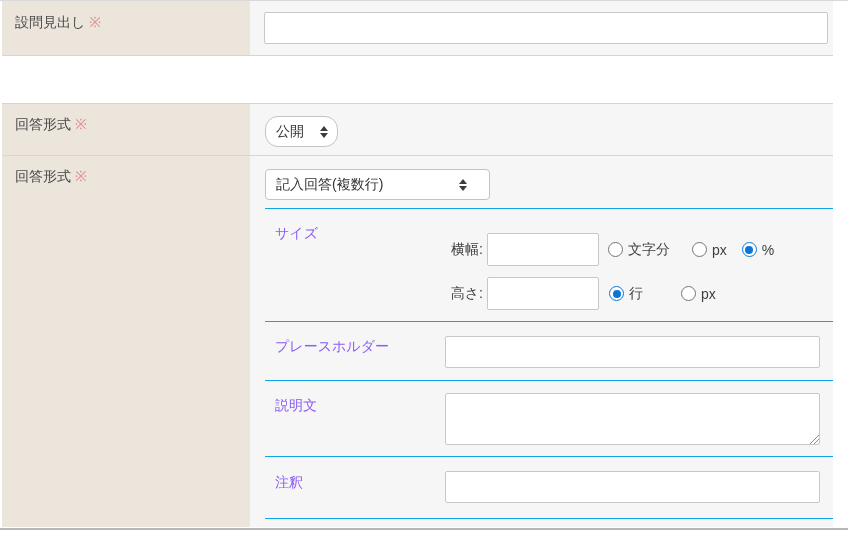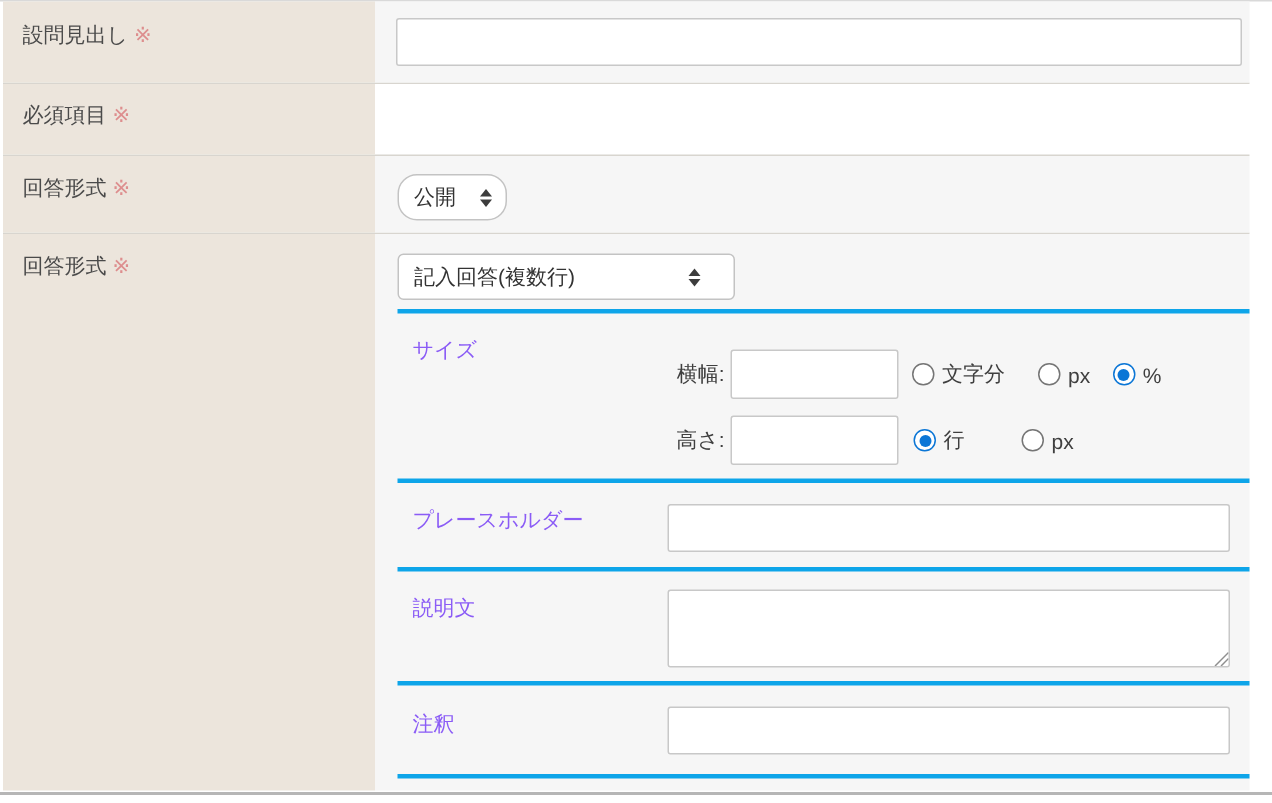--- a/index.html
+++ b/index.html
@@ -25,20 +25,21 @@
   .form { position: absolute; left: 2px; top: 1px; width: 831px; }
 
   .frow { display: flex; border-bottom: 1px solid #d8d5cf; }
   .frow:last-child { border-bottom: none; }
 
   .label-cell {
     width: 248px; flex: 0 0 248px;
     background: #ece5dc;
     padding: 13px 10px 0 13px;
     line-height: 19px;
+    font-family: Liberation Mono, monospace;
   }
   .content-cell {
     flex: 1;
     background: #f6f6f6;
     position: relative;
   }
   .req { color: #dd8e8e; margin-left: 4px; }
 
   
   .ti {
@@ -69,21 +70,21 @@
   }
   .radio.checked { border: 1.5px solid #0b76d6; }
   .radio.checked::after {
     content: ""; position: absolute; inset: 2.5px;
     border-radius: 50%; background: #0b76d6;
   }
   .rlabel { color: #3f3f3f; }
 
   
   .nested { margin-left: 15px; }
-  .nrow { display: flex; border-bottom: 3px solid #0ea5e9; }
+  .nrow { display: flex; border-bottom: 1px solid #0ea5e9; }
   .nlabel {
     width: 180px; flex: 0 0 180px;
     padding: 15px 0 0 10px; line-height: 19px; color: #8b5cf6;
   }
   .nctrl { flex: 1; position: relative; }
 
   .size-line { display: flex; align-items: center; }
   .unit-label { width: 38px; text-align: right; margin-right: 4px; color: #3f3f3f; }
 
   .resize-icon { position: absolute; pointer-events: none; }
@@ -99,23 +100,20 @@
     <div class="frow" style="height:55px">
       <div class="label-cell">
         <span>設問見出し</span><span class="req">※</span>
       </div>
       <div class="content-cell">
         <input type="text" class="ti" style="position: absolute; left: 14px; top: 11px; width: 564px; height: 32px;" value="">
       </div>
     </div>
 
     <div class="frow" style="height:48px">
-      <div class="label-cell" style="padding-top:11px">
-        <span>必須項目</span><span class="req">※</span>
-      </div>
     </div>
 
     <div class="frow" style="height:52px">
       <div class="label-cell" style="padding-top:12px">
         <span>回答形式</span><span class="req">※</span>
       </div>
       <div class="content-cell">
         <div class="sel" style="position:absolute; left:15px; top:12px; width:73px;border-radius:13px;">
           <span>公開</span>
           <span class="sel-arrows" style="right:9px">

